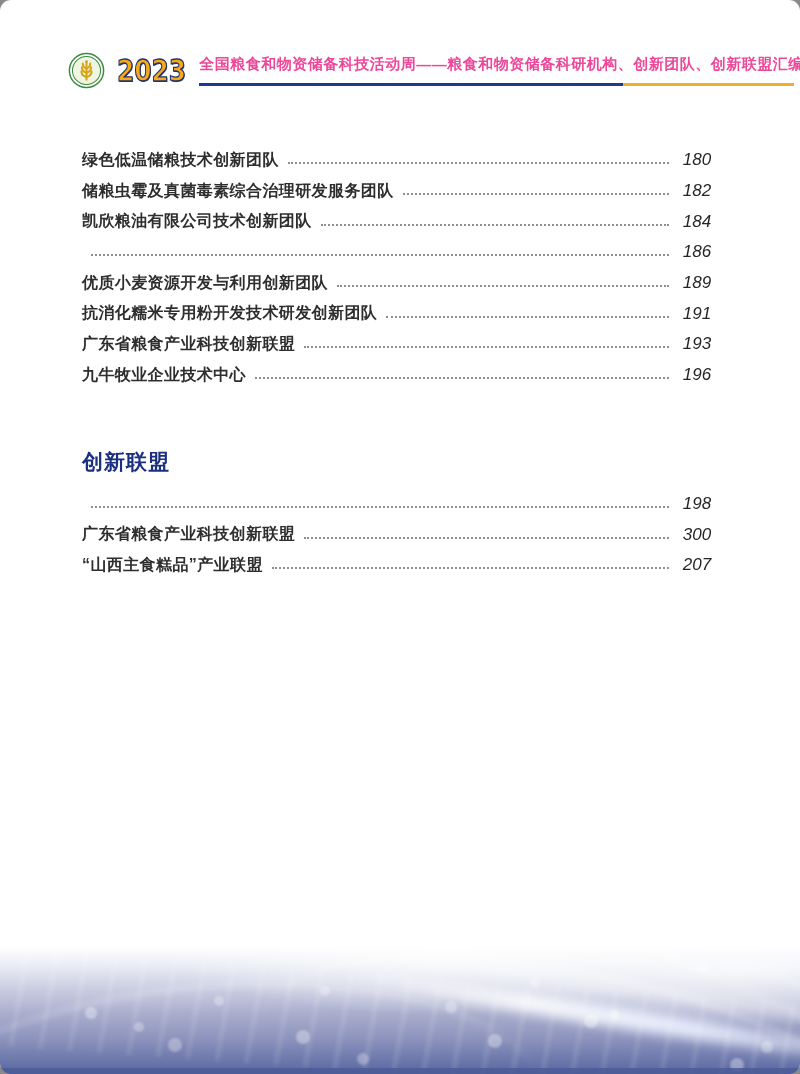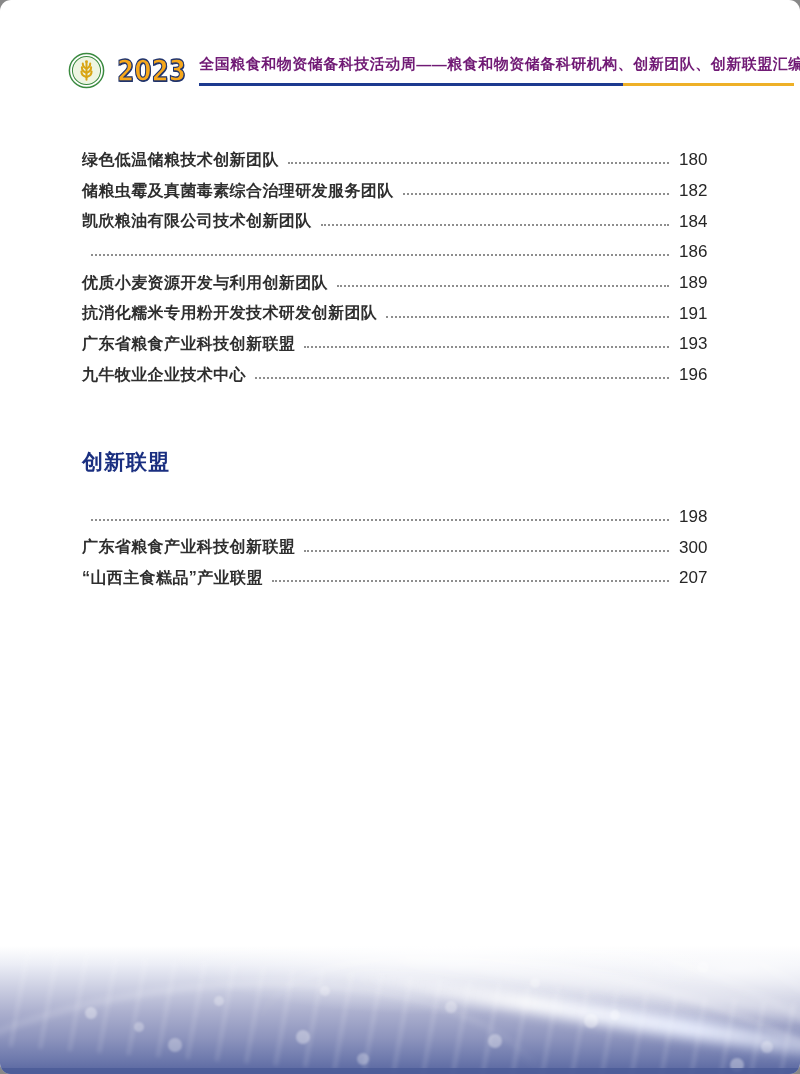--- a/index.html
+++ b/index.html
@@ -17,36 +17,36 @@
     margin-left:12px; font-size:31px; font-weight:800; letter-spacing:0;
     color:#f7a81b; -webkit-text-stroke:1.3px #20346e;
     text-shadow:1px 1px 0 #20346e;
     transform:scaleX(0.8); transform-origin:left center;
     font-family:"DejaVu Sans",sans-serif; line-height:1;
   }
   .titles { position:relative; margin-left:-4px; width:595px; padding-bottom:12px; }
   .title-row {
     display:flex; justify-content:space-between; align-items:center;
     width:595px; white-space:nowrap;
-    font-size:15px; font-weight:bold; color:#701a75; letter-spacing:0.5px;
+    font-size:15px; font-weight:bold; color:#ec4899; letter-spacing:0.5px;
   }
   .header-rule {
     position:absolute; left:0; bottom:0; width:595px; height:3px;
     background:linear-gradient(to right,#1d3a8f 0 71.2%,#eeb027 71.2% 100%);
   }
 
   
   .toc { position:absolute; top:145px; left:82px; width:633px; }
   ul.toc-list { list-style:none; }
   .toc-row { height:30.7px; display:flex; align-items:center; }
   .toc-title { font-size:16px; font-weight:600; color:#2e2e2e; letter-spacing:0.4px; white-space:nowrap; }
   .dots { flex:1 1 auto; height:0; border-bottom:2.4px dotted #8e8e8e; margin:0 10px 0 9px; transform:translateY(3px); }
-  .toc-page { flex:0 0 36px; text-align:left; font-size:17px; font-weight:500; color:#262626; }
+  .toc-page { flex:0 0 36px; text-align:center; font-size:17px; font-weight:500; color:#262626;font-style:italic; }
   .section-heading {
-    margin:57px 0 26px 0; font-size:21px; font-weight:bold; color:#1a2f80; letter-spacing:1px;
+    margin:57px 0 13px 0; font-size:21px; font-weight:bold; color:#1a2f80; letter-spacing:1px;
   }
 
   
   .footer-art {
     position:absolute; left:0; bottom:0; width:800px; height:128px; overflow:hidden;
     background:
       radial-gradient(60% 90% at 56% 0%, rgba(255,255,255,0.85) 0%, rgba(255,255,255,0) 60%),
       radial-gradient(50% 70% at 92% 18%, rgba(255,255,255,0.75) 0%, rgba(255,255,255,0) 65%),
       linear-gradient(to bottom,
         #ffffff 0%, #eceef6 14%, #cdd0e3 32%, #abafce 52%,

